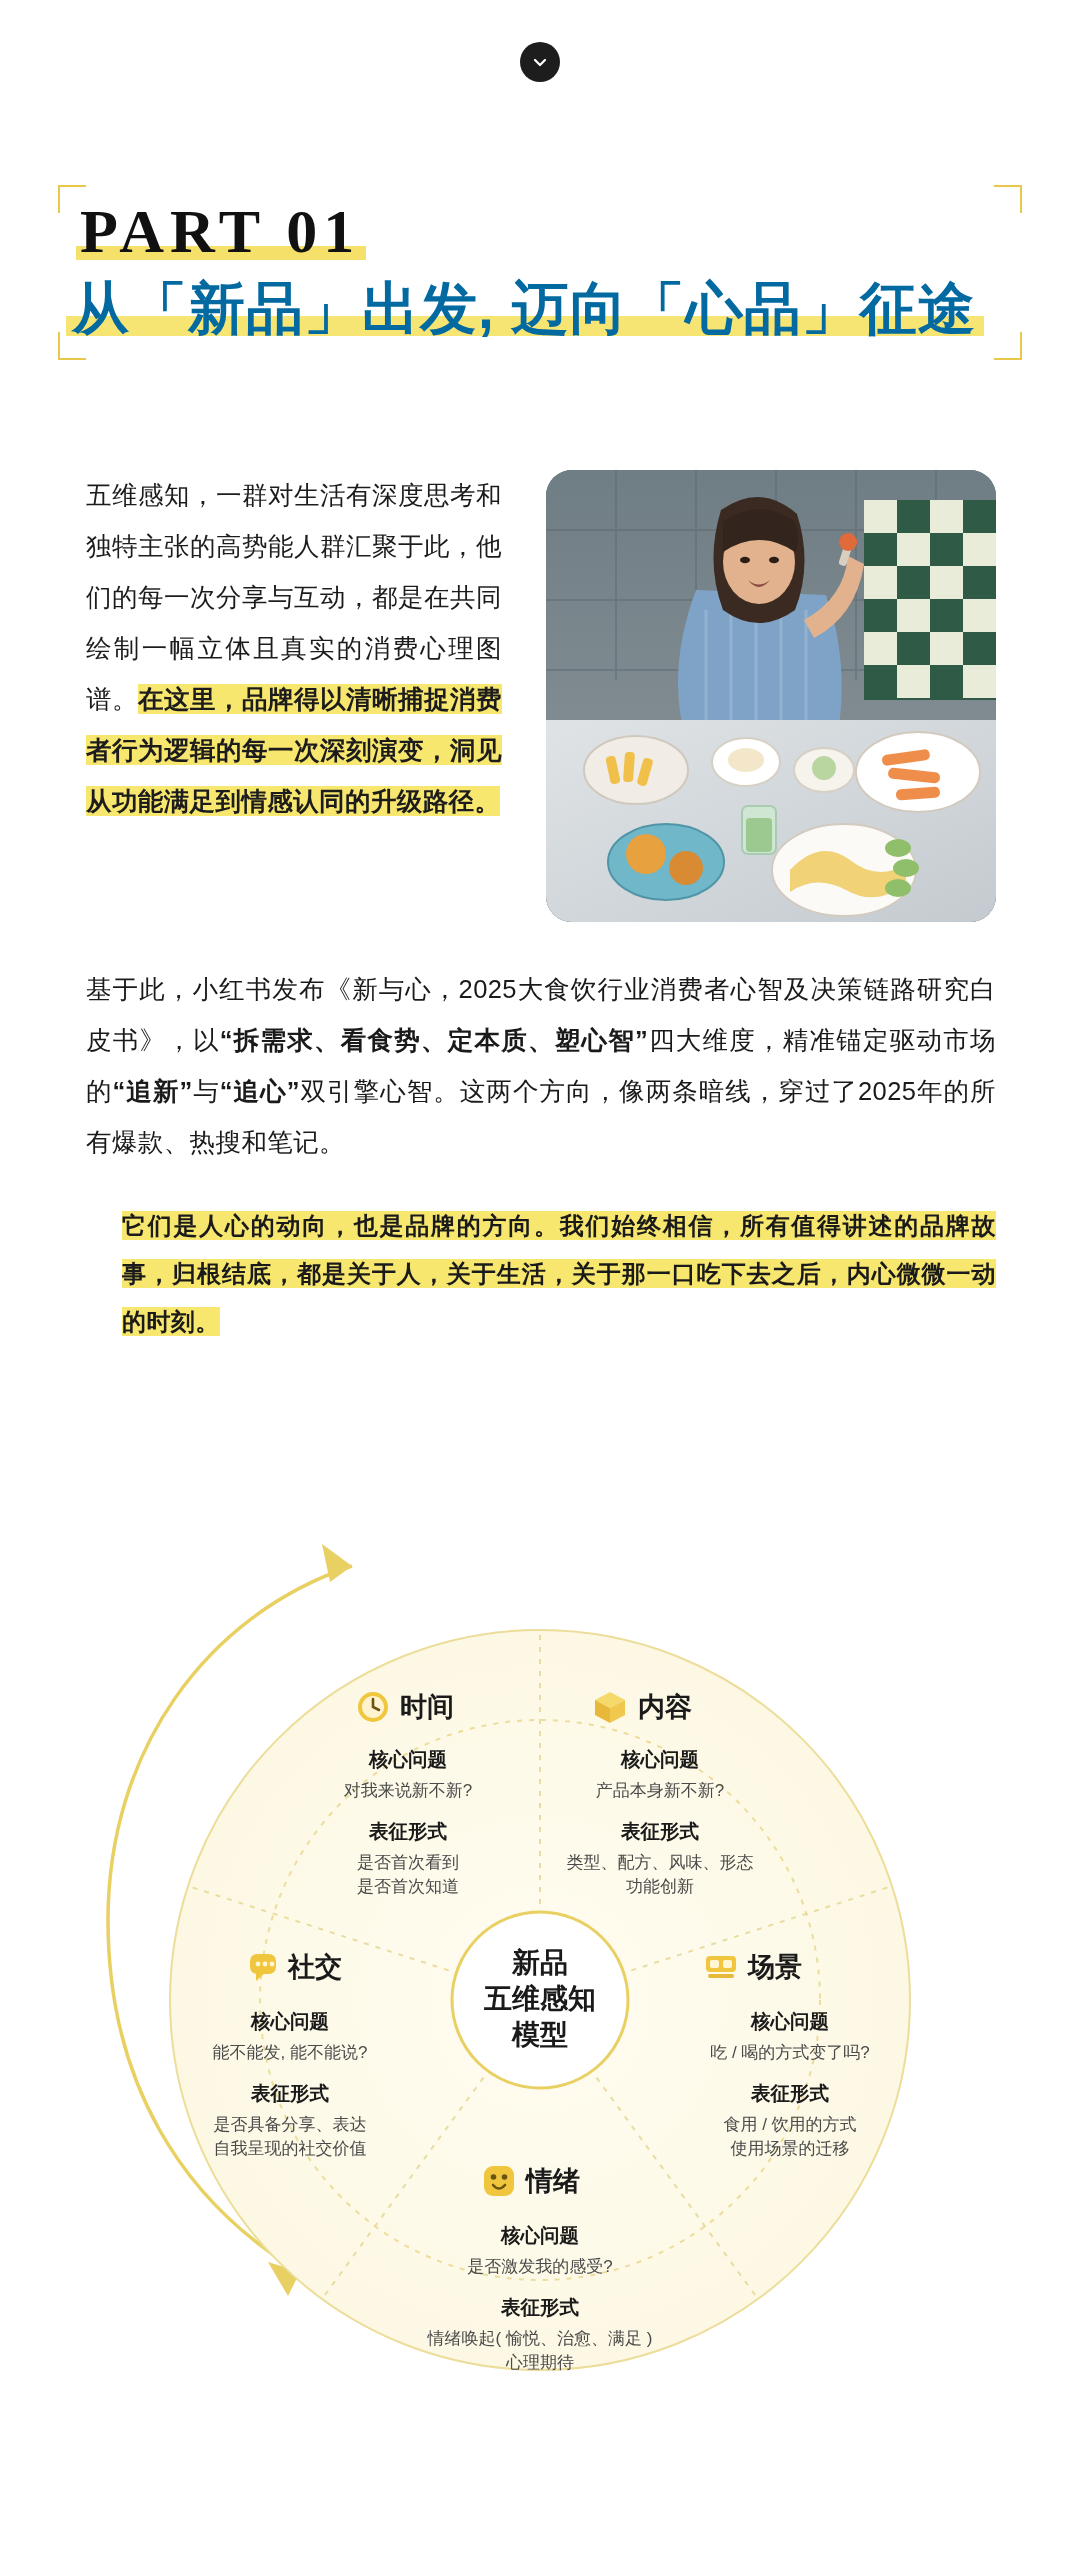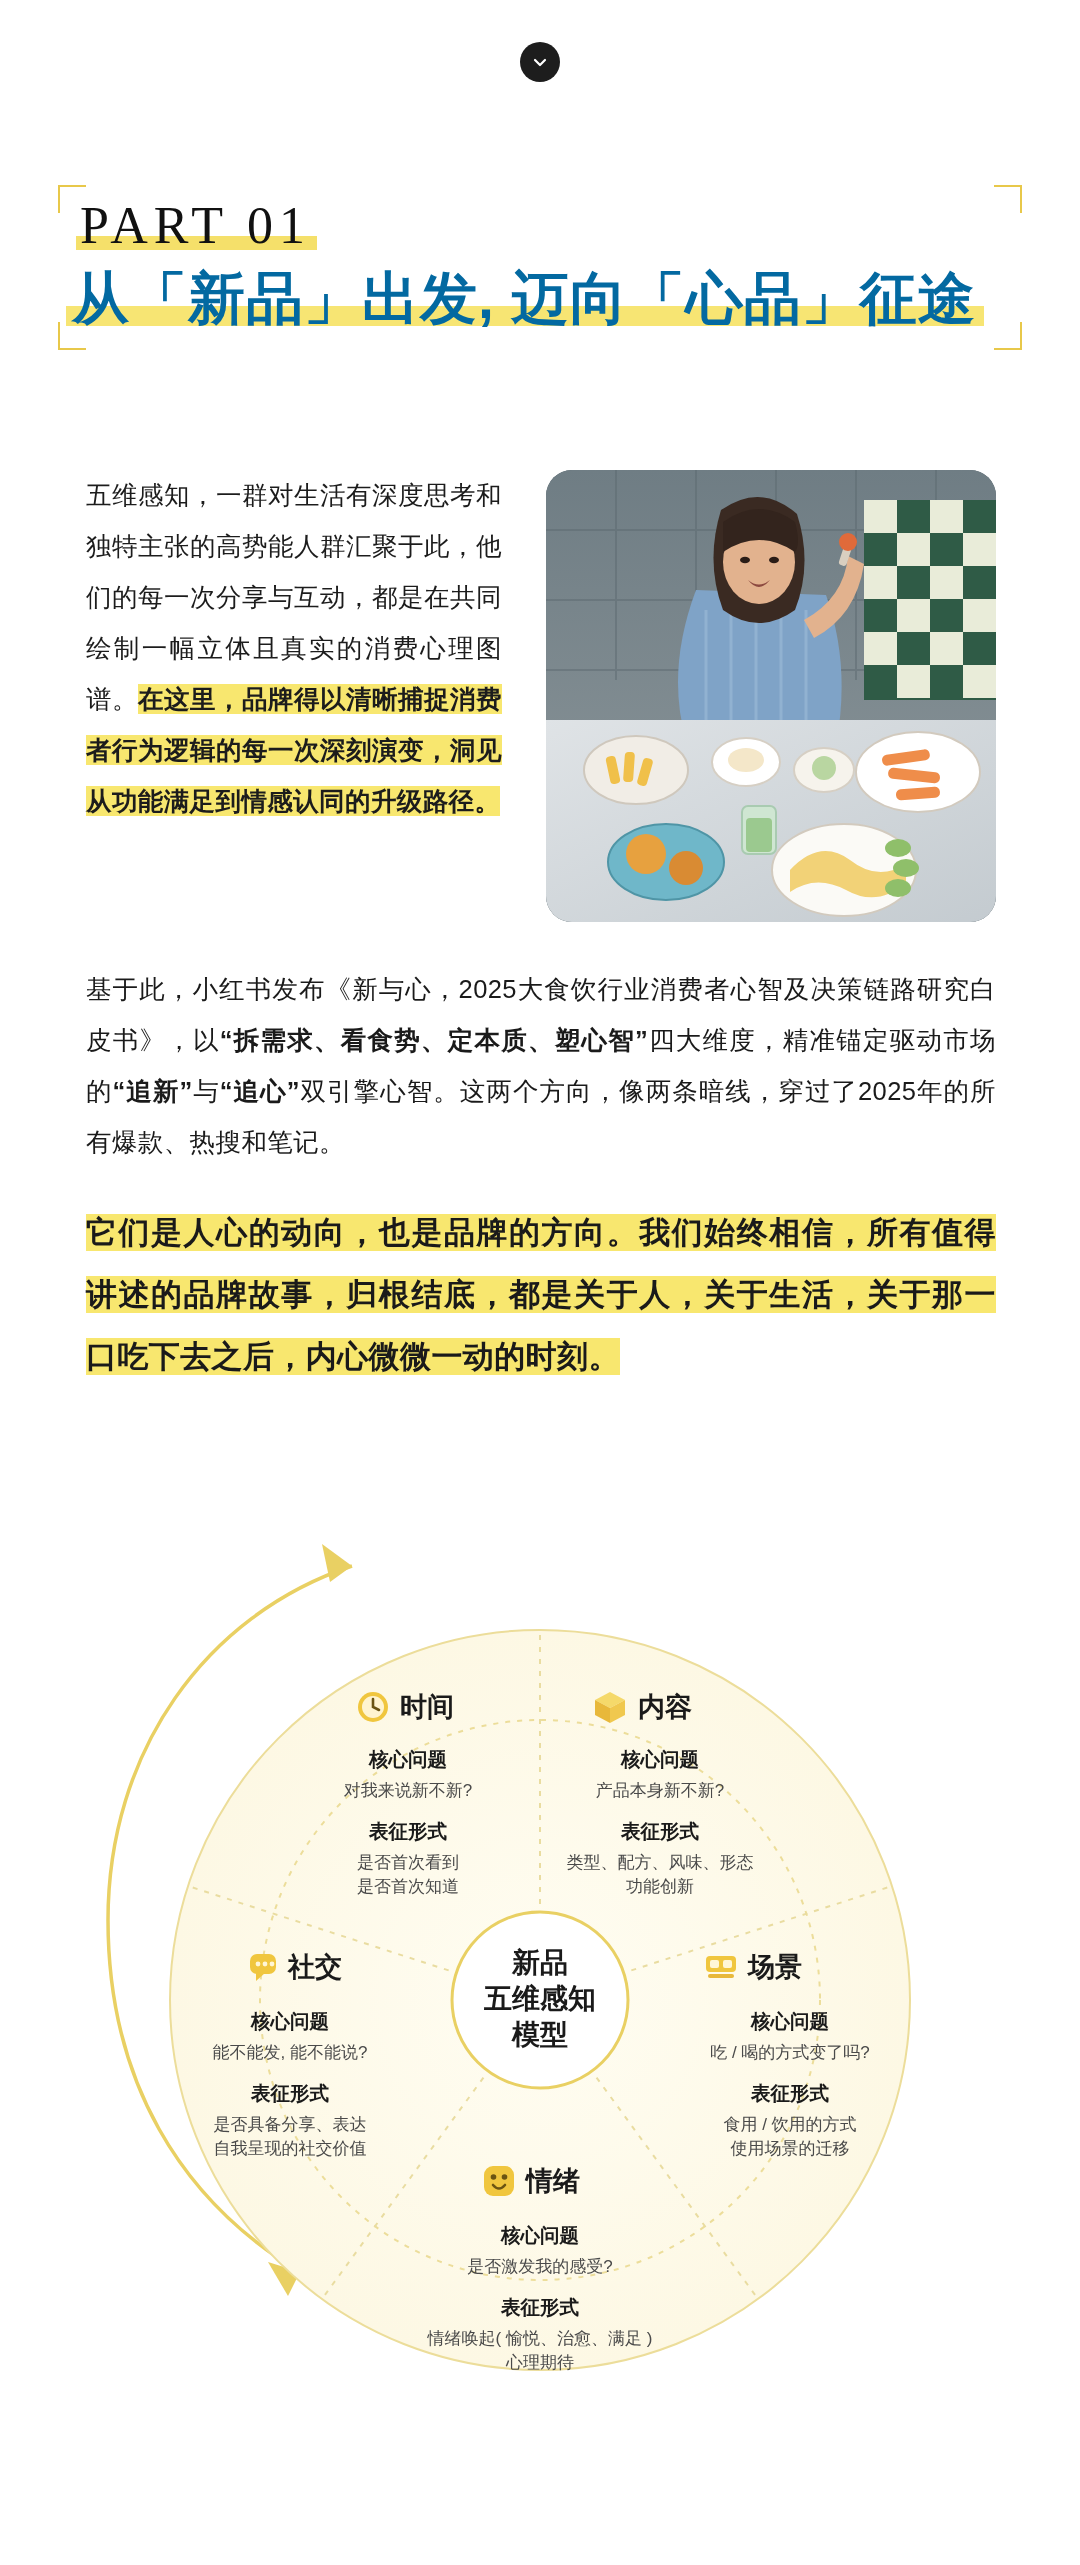--- a/index.html
+++ b/index.html
@@ -45,22 +45,22 @@
     height: 26px;
     border: 2px solid #e8c84a;
   }
   .hc-tl { top: 0; left: 0; border-right: none; border-bottom: none; }
   .hc-tr { top: 0; right: 0; border-left: none; border-bottom: none; }
   .hc-bl { bottom: 0; left: 0; border-right: none; border-top: none; }
   .hc-br { bottom: 0; right: 0; border-left: none; border-top: none; }
 
   .part-label {
     font-family: "Liberation Serif", serif;
-    font-size: 52px;
-    font-weight: 400;
+    font-size: 62px;
+    font-weight: 700;
     letter-spacing: 6px;
     color: #111;
     margin: 14px 0 0 22px;
     display: inline-block;
     position: relative;
     line-height: 1.05;
   }
   .part-label::after {
     content: "";
     position: absolute;
@@ -133,24 +133,25 @@
 
   .para2 {
     margin-top: 42px;
     font-size: 25.5px;
     line-height: 2.0;
     letter-spacing: 0.4px;
     text-align: justify;
   }
   .para3 {
     margin-top: 34px;
-    font-size: 31px;
+    font-size: 24px;
     line-height: 2.0;
     letter-spacing: 0.4px;
     text-align: justify;
+    margin-left: 36px;
   }
   .bold-quote { font-weight: 700; }
 
   
   .diagram {
     position: absolute;
     top: 1520px;
     left: 0;
     width: 1080px;
     height: 1020px;

